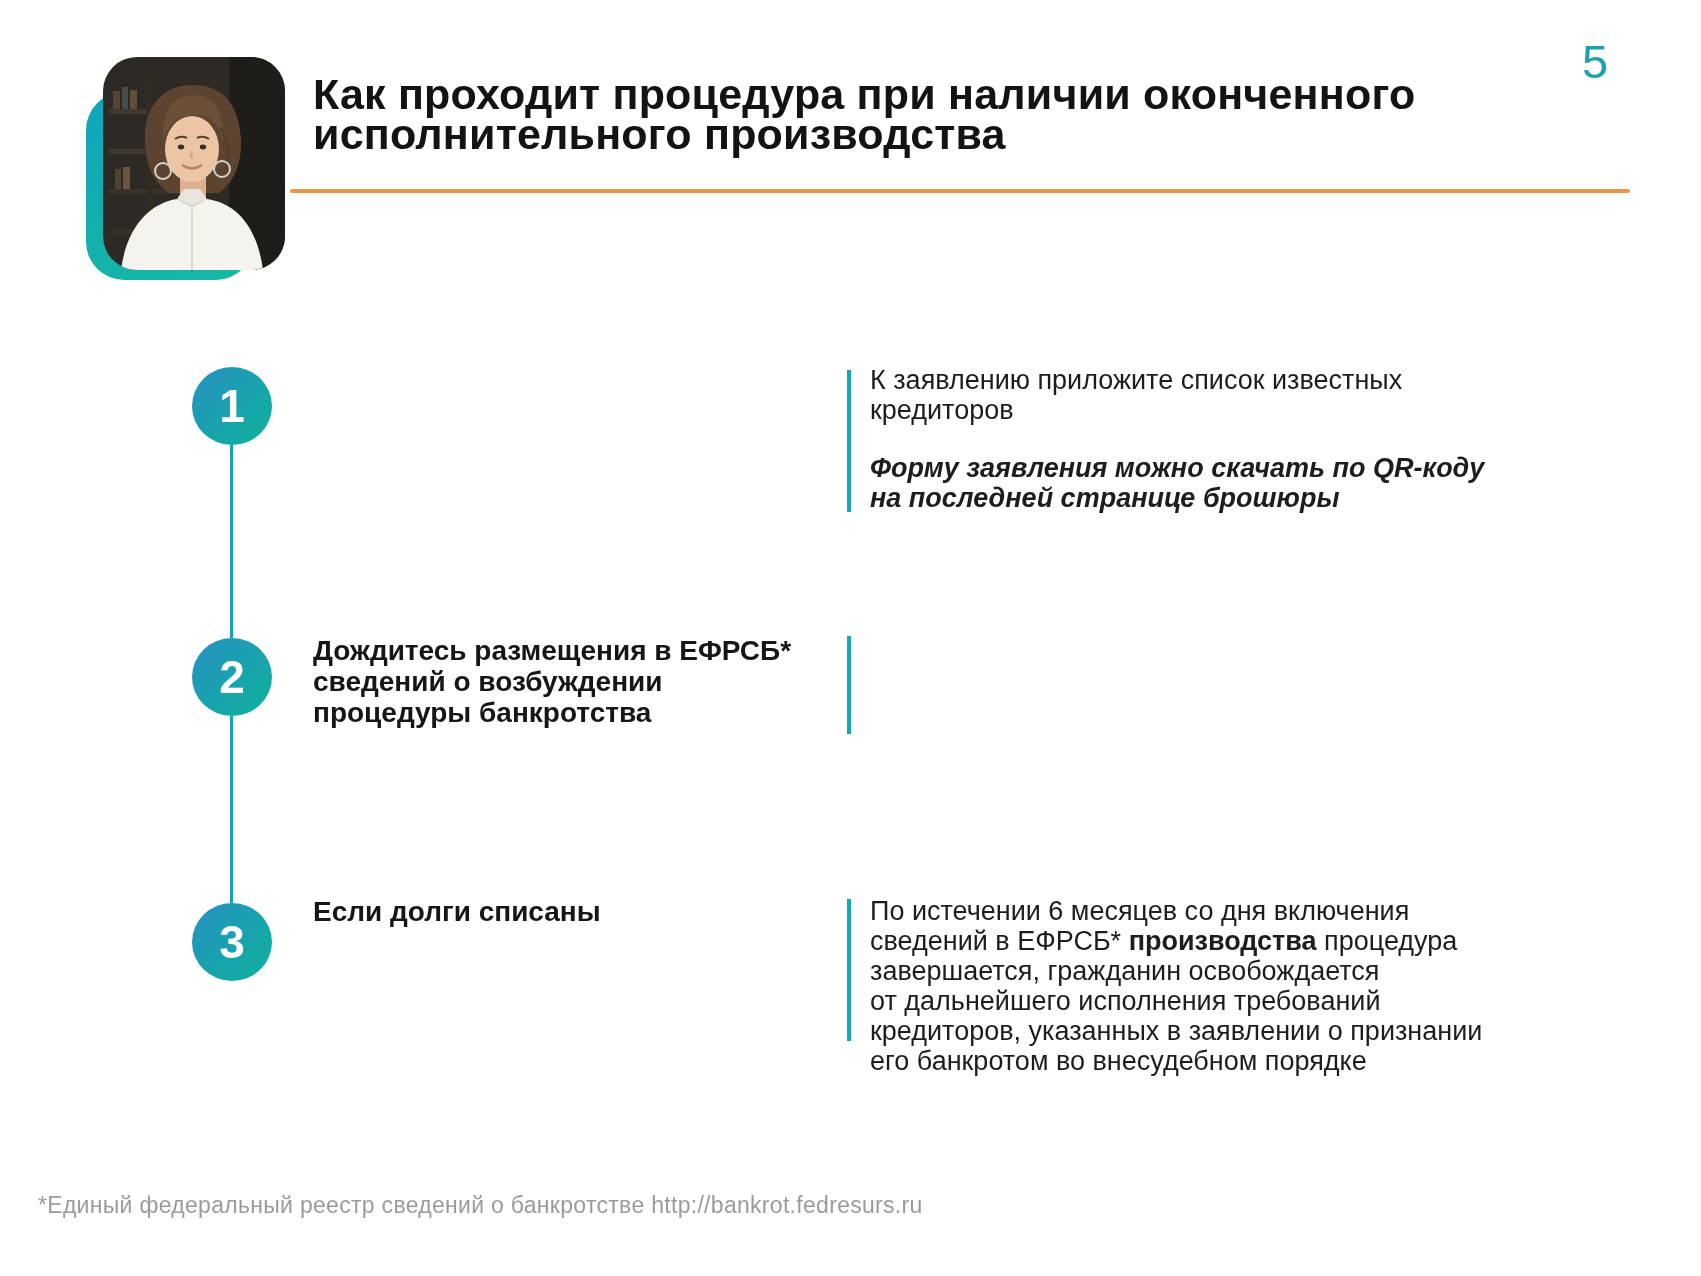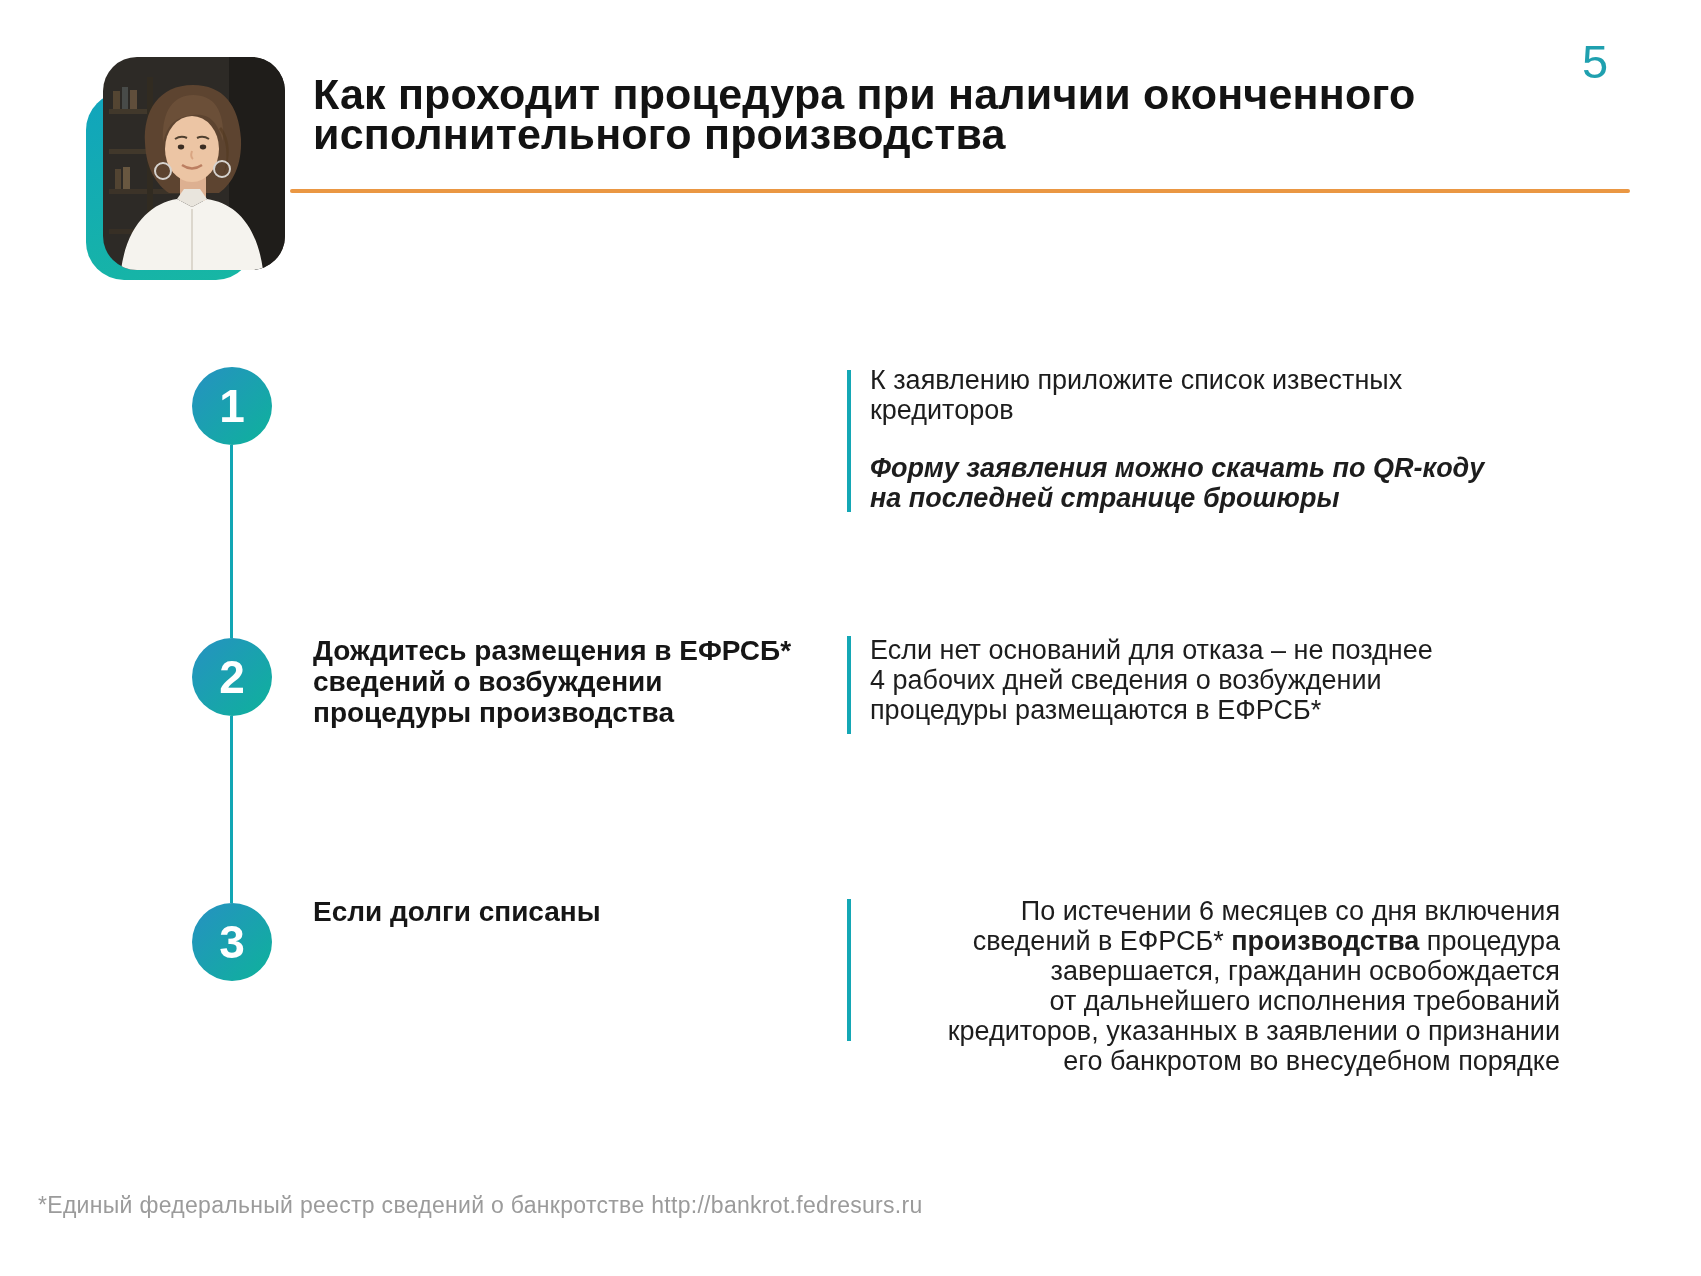--- a/index.html
+++ b/index.html
@@ -53,21 +53,21 @@
   .note-bar{position:absolute;left:847px;width:4px;background:#14a7b5;}
   .bar-1{top:370px;height:142px;}
   .bar-2{top:636px;height:98px;}
   .bar-3{top:899px;height:142px;}
   .note{
     position:absolute;left:870px;width:690px;
     font-size:27px;line-height:30px;color:#1d1d1d;
     white-space:pre-line;
   }
   .note-1{top:365px;} .note-1-italic{top:453px;font-style:italic;font-weight:bold;}
-  .note-2{top:635px;} .note-3{top:896px;text-align:right;}
+  .note-2{top:635px;} .note-3{top:896px;}
   .note b{font-weight:bold;}
   
   .footer-note{
     position:absolute;left:38px;top:1192px;
     font-size:23px;color:#9b9b9b;letter-spacing:0.3px;
   }
 </style>
 </head>
 <body>
 
@@ -121,25 +121,22 @@
   <div class="step-circle circle-1">1</div>
   <div class="note-bar bar-1"></div>
   <div class="note note-1">К заявлению приложите список известных
 кредиторов</div>
   <div class="note note-1-italic">Форму заявления можно скачать по QR-коду
 на последней странице брошюры</div>
 
   <div class="step-circle circle-2">2</div>
   <div class="step-label label-2">Дождитесь размещения в ЕФРСБ*
 сведений о возбуждении
-процедуры производства</div>
+процедуры банкротства</div>
   <div class="note-bar bar-2"></div>
-  <div class="note note-2">Если нет оснований для отказа – не позднее
-4 рабочих дней сведения о возбуждении
-процедуры размещаются в ЕФРСБ*</div>
 
   <div class="step-circle circle-3">3</div>
   <div class="step-label label-3">Если долги списаны</div>
   <div class="note-bar bar-3"></div>
   <div class="note note-3"><span>По истечении 6 месяцев со дня включения
 сведений в ЕФРСБ* </span><b>производства</b><span> процедура
 завершается, гражданин освобождается
 от дальнейшего исполнения требований
 кредиторов, указанных в заявлении о признании
 его банкротом во внесудебном порядке</span></div>

